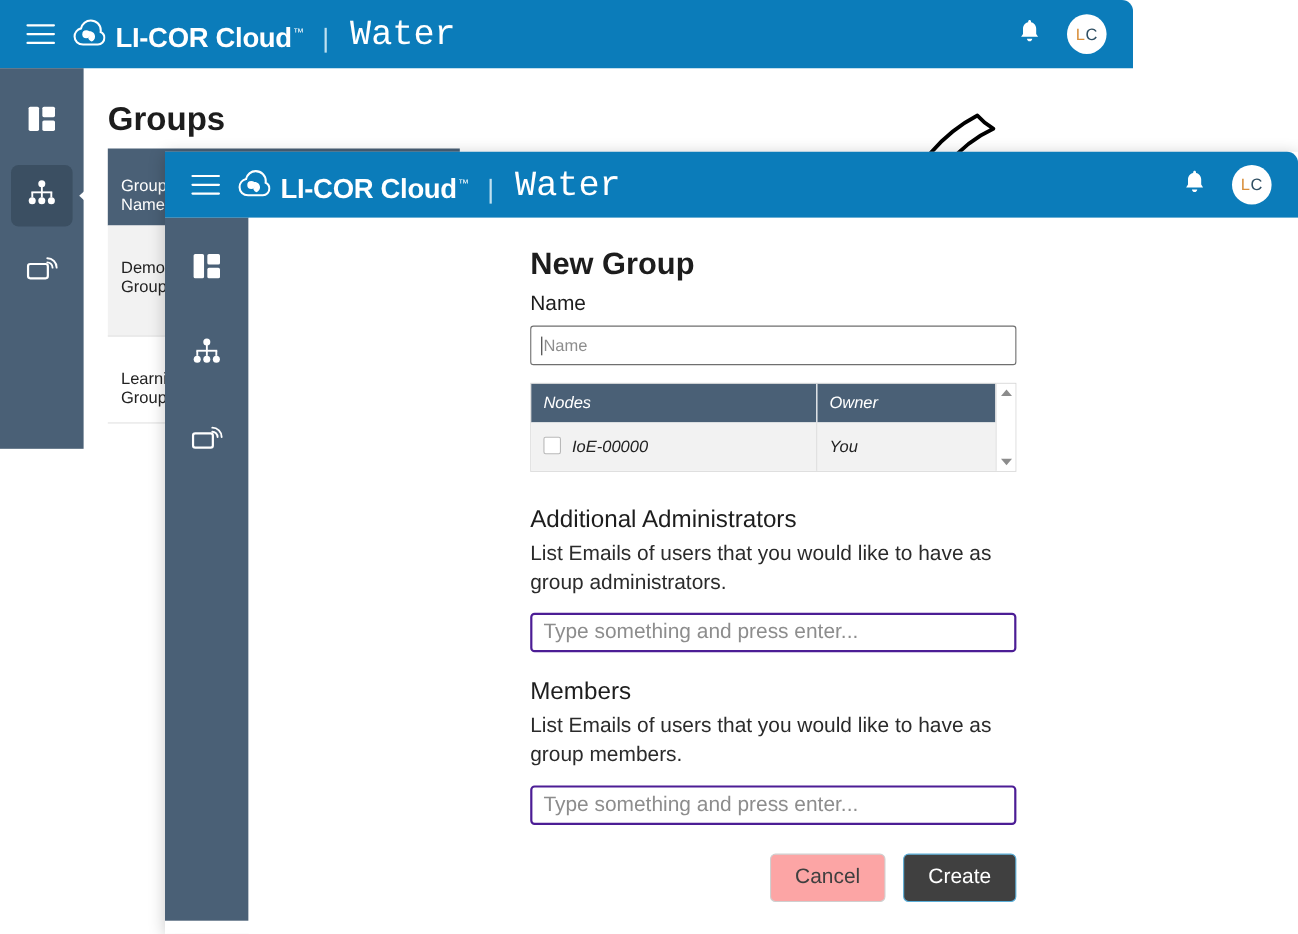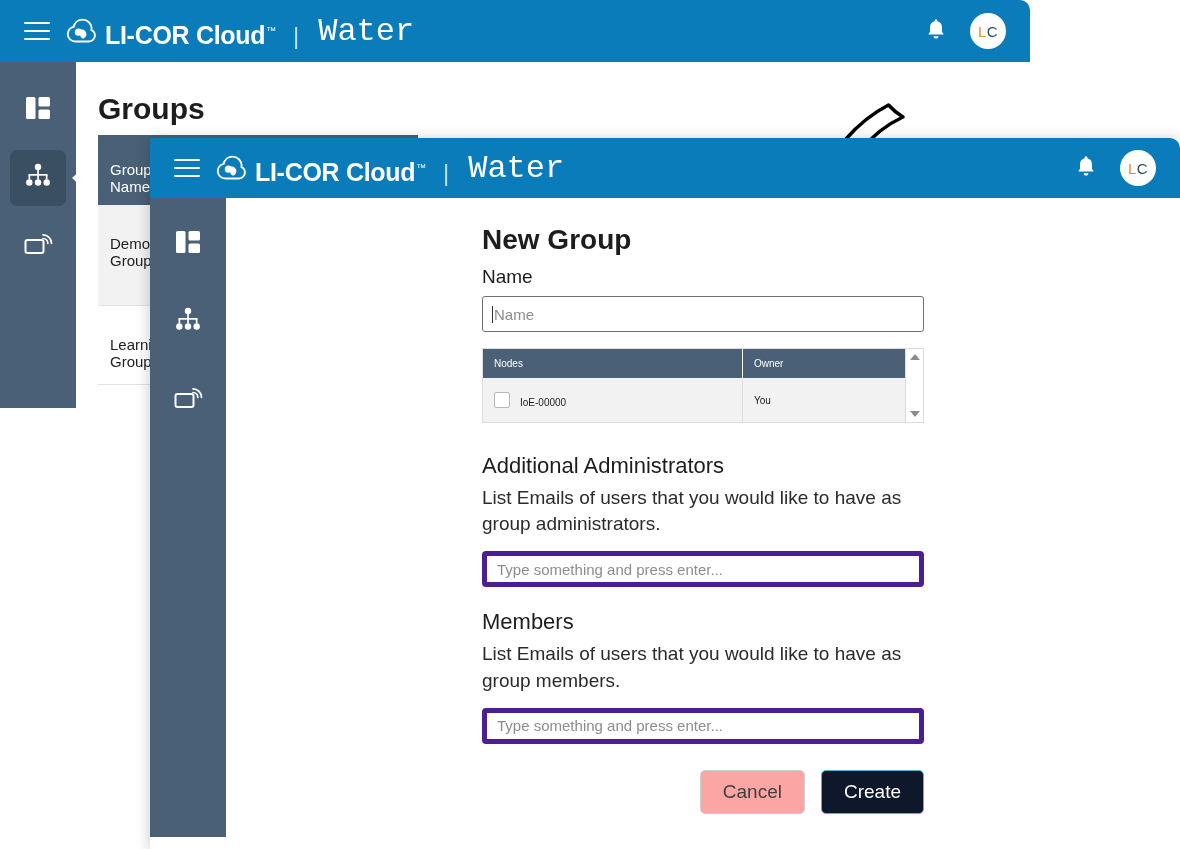--- a/index.html
+++ b/index.html
@@ -267,24 +267,24 @@
   .helper {
     font-size: 19px;
     color: #2b2b2b;
     line-height: 1.38;
     margin-bottom: 14px;
   }
   .txt-input {
     width: 100%;
     box-sizing: border-box;
     height: 36px;
-    border: 5px solid #4c1d95;
+    border: 2px solid #4c1d95;
     border-radius: 4px;
     padding: 0 10px;
-    font-size: 15px;
+    font-size: 19px;
     font-family: "Liberation Sans", sans-serif;
     color: #ec4899;
     background: #fff;
     outline: none;
   }
   .txt-input::placeholder { color: #8d8d8d; }
   .name-input {
     height: 36px;
     border: 1px solid #6f6f6f;
     border-radius: 3px;
@@ -311,21 +311,22 @@
     margin-top: 16px;
     width: 100%;
     border: 1px solid #dcdcdc;
     display: flex;
     box-sizing: border-box;
     background: #fff;
   }
   .nodes-table {
     flex: 1;
     border-collapse: collapse;
-    font-size: 10px;
+    font-size: 15px;
+    font-style: italic;
   }
   .nodes-table th {
     background: #4a6076;
     color: #ffffff;
     font-weight: normal;
     text-align: left;
     padding: 9px 11px;
     border-right: 1px solid #ffffff;
   }
   .nodes-table th:last-child { border-right: none; }
@@ -384,21 +385,21 @@
     padding: 10px 22px;
     border-radius: 5px;
     cursor: pointer;
   }
   .btn-cancel {
     background: #fca5a5;
     border: 1px solid #cfcfcf;
     color: #3f3f3f;
   }
   .btn-create {
-    background: #0f172a;
+    background: #404040;
     border: 1px solid #5aaed8;
     color: #ffffff;
   }
 </style>
 </head>
 <body>
 
 <div id="bg-app">
 
   <div class="topbar">

